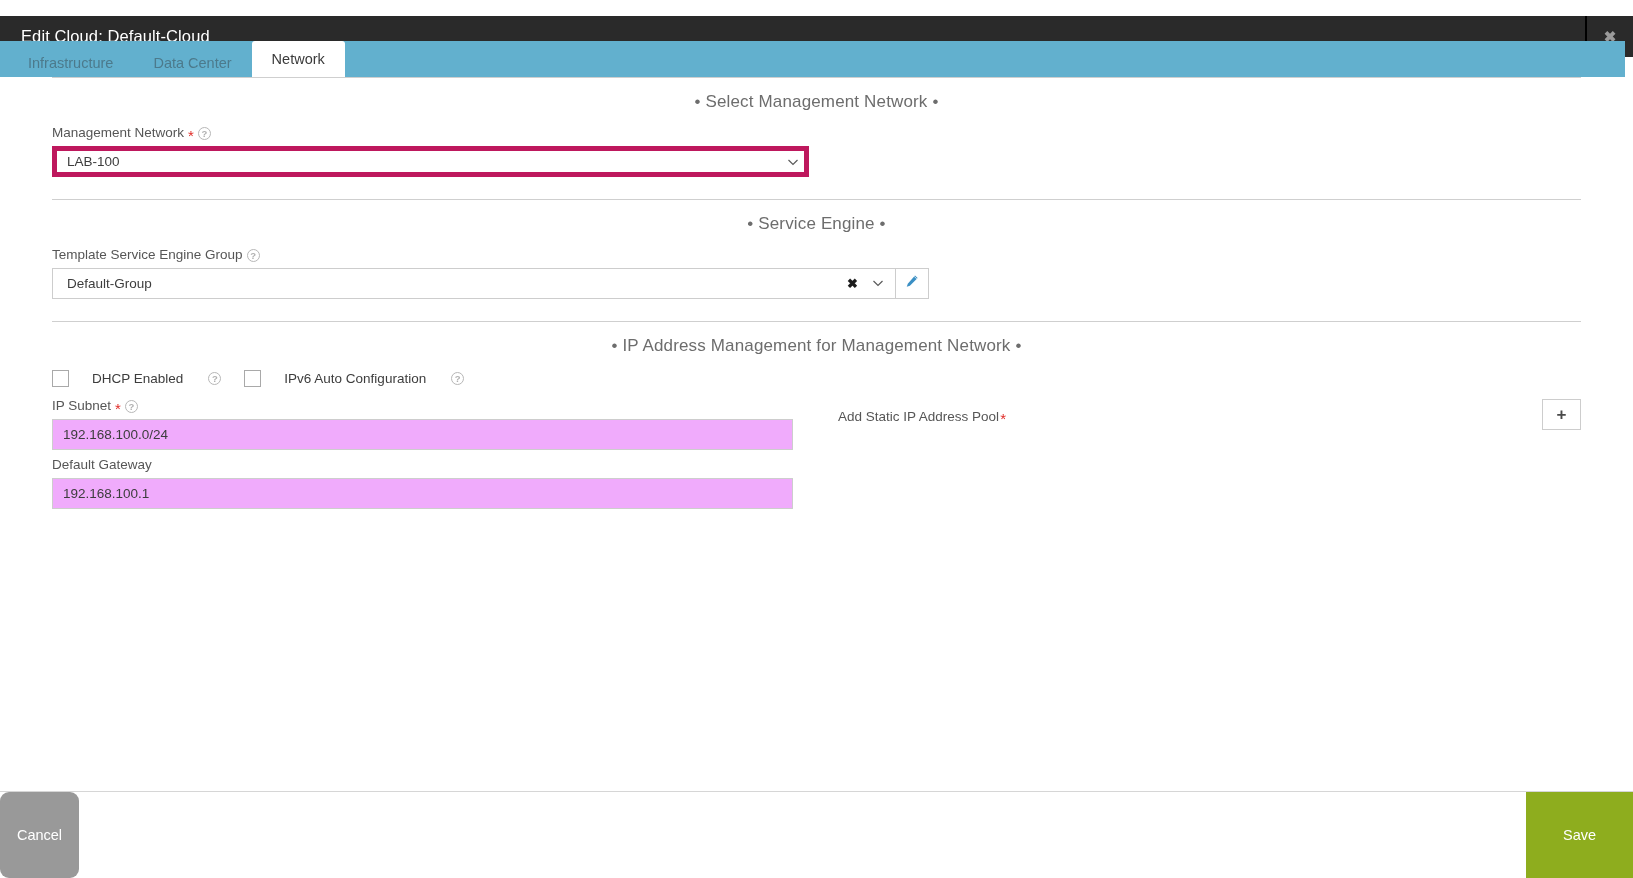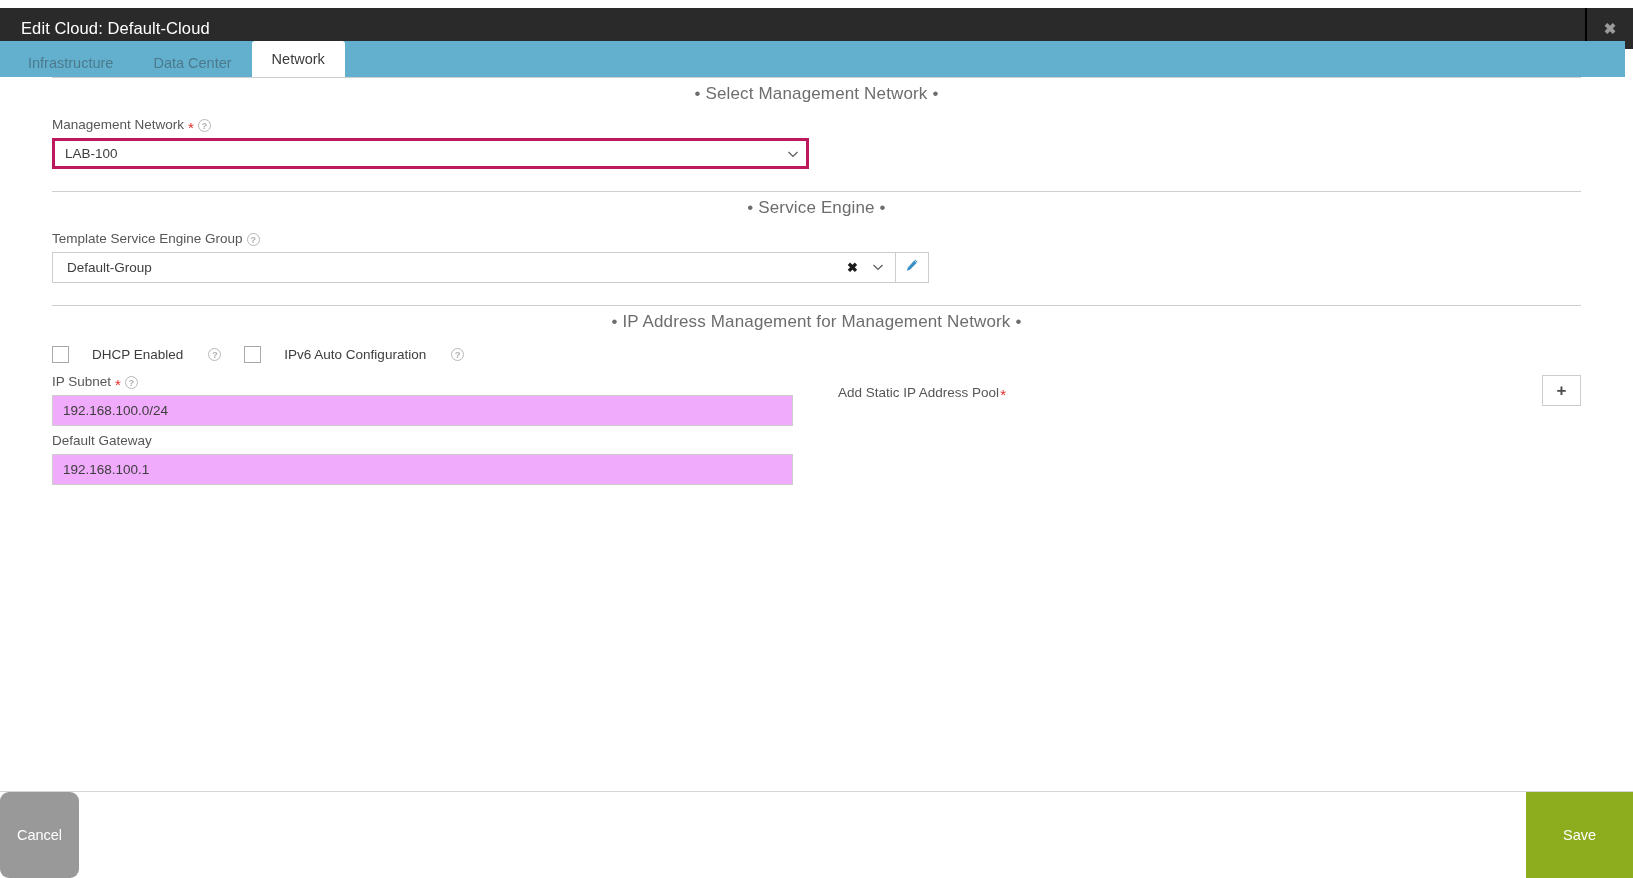--- a/index.html
+++ b/index.html
@@ -14,21 +14,21 @@
   .app {
     position: relative;
     width: 1633px;
     height: 878px;
     background: #ffffff;
   }
 
   
   .titlebar {
     position: absolute;
-    left: 0; top: 8px;
+    left: 0; top: 16px;
     width: 1633px;
     height: 41px;
     background: #2a2a2a;
     display: flex;
     align-items: center;
   }
   .titlebar-main {
     flex: 0 0 1587px;
     height: 41px;
     display: flex;
@@ -103,21 +103,21 @@
   }
   .section-rule {
     border-top: 1px solid #cfcfcf;
     height: 0;
   }
   .section-title {
     text-align: center;
     font-size: 17px;
     color: #6d6d6d;
     font-weight: 400;
-    padding-top: 6px;
+    padding-top: 14px;
     padding-bottom: 3px;
     letter-spacing: .15px;
   }
 
   .fields {
     width: 1529px;
     margin: 0 auto;
     padding-top: 11px;
   }
 
@@ -162,21 +162,21 @@
     display: flex;
     align-items: center;
     font-family: "Liberation Sans", sans-serif;
     width: 100%;
   }
 
   
   .select-wrap { position: relative; width: 757px; }
   .select-box {
     height: 31px;
-    border: 3px solid #be185d;
+    border: 5px solid #be185d;
     display: flex;
     align-items: center;
     padding: 0 10px;
     font-size: 13.5px;
     color: #3d3d3d;
     cursor: pointer;
     background: #ffffff;
   }
   .chev {
     position: absolute;

